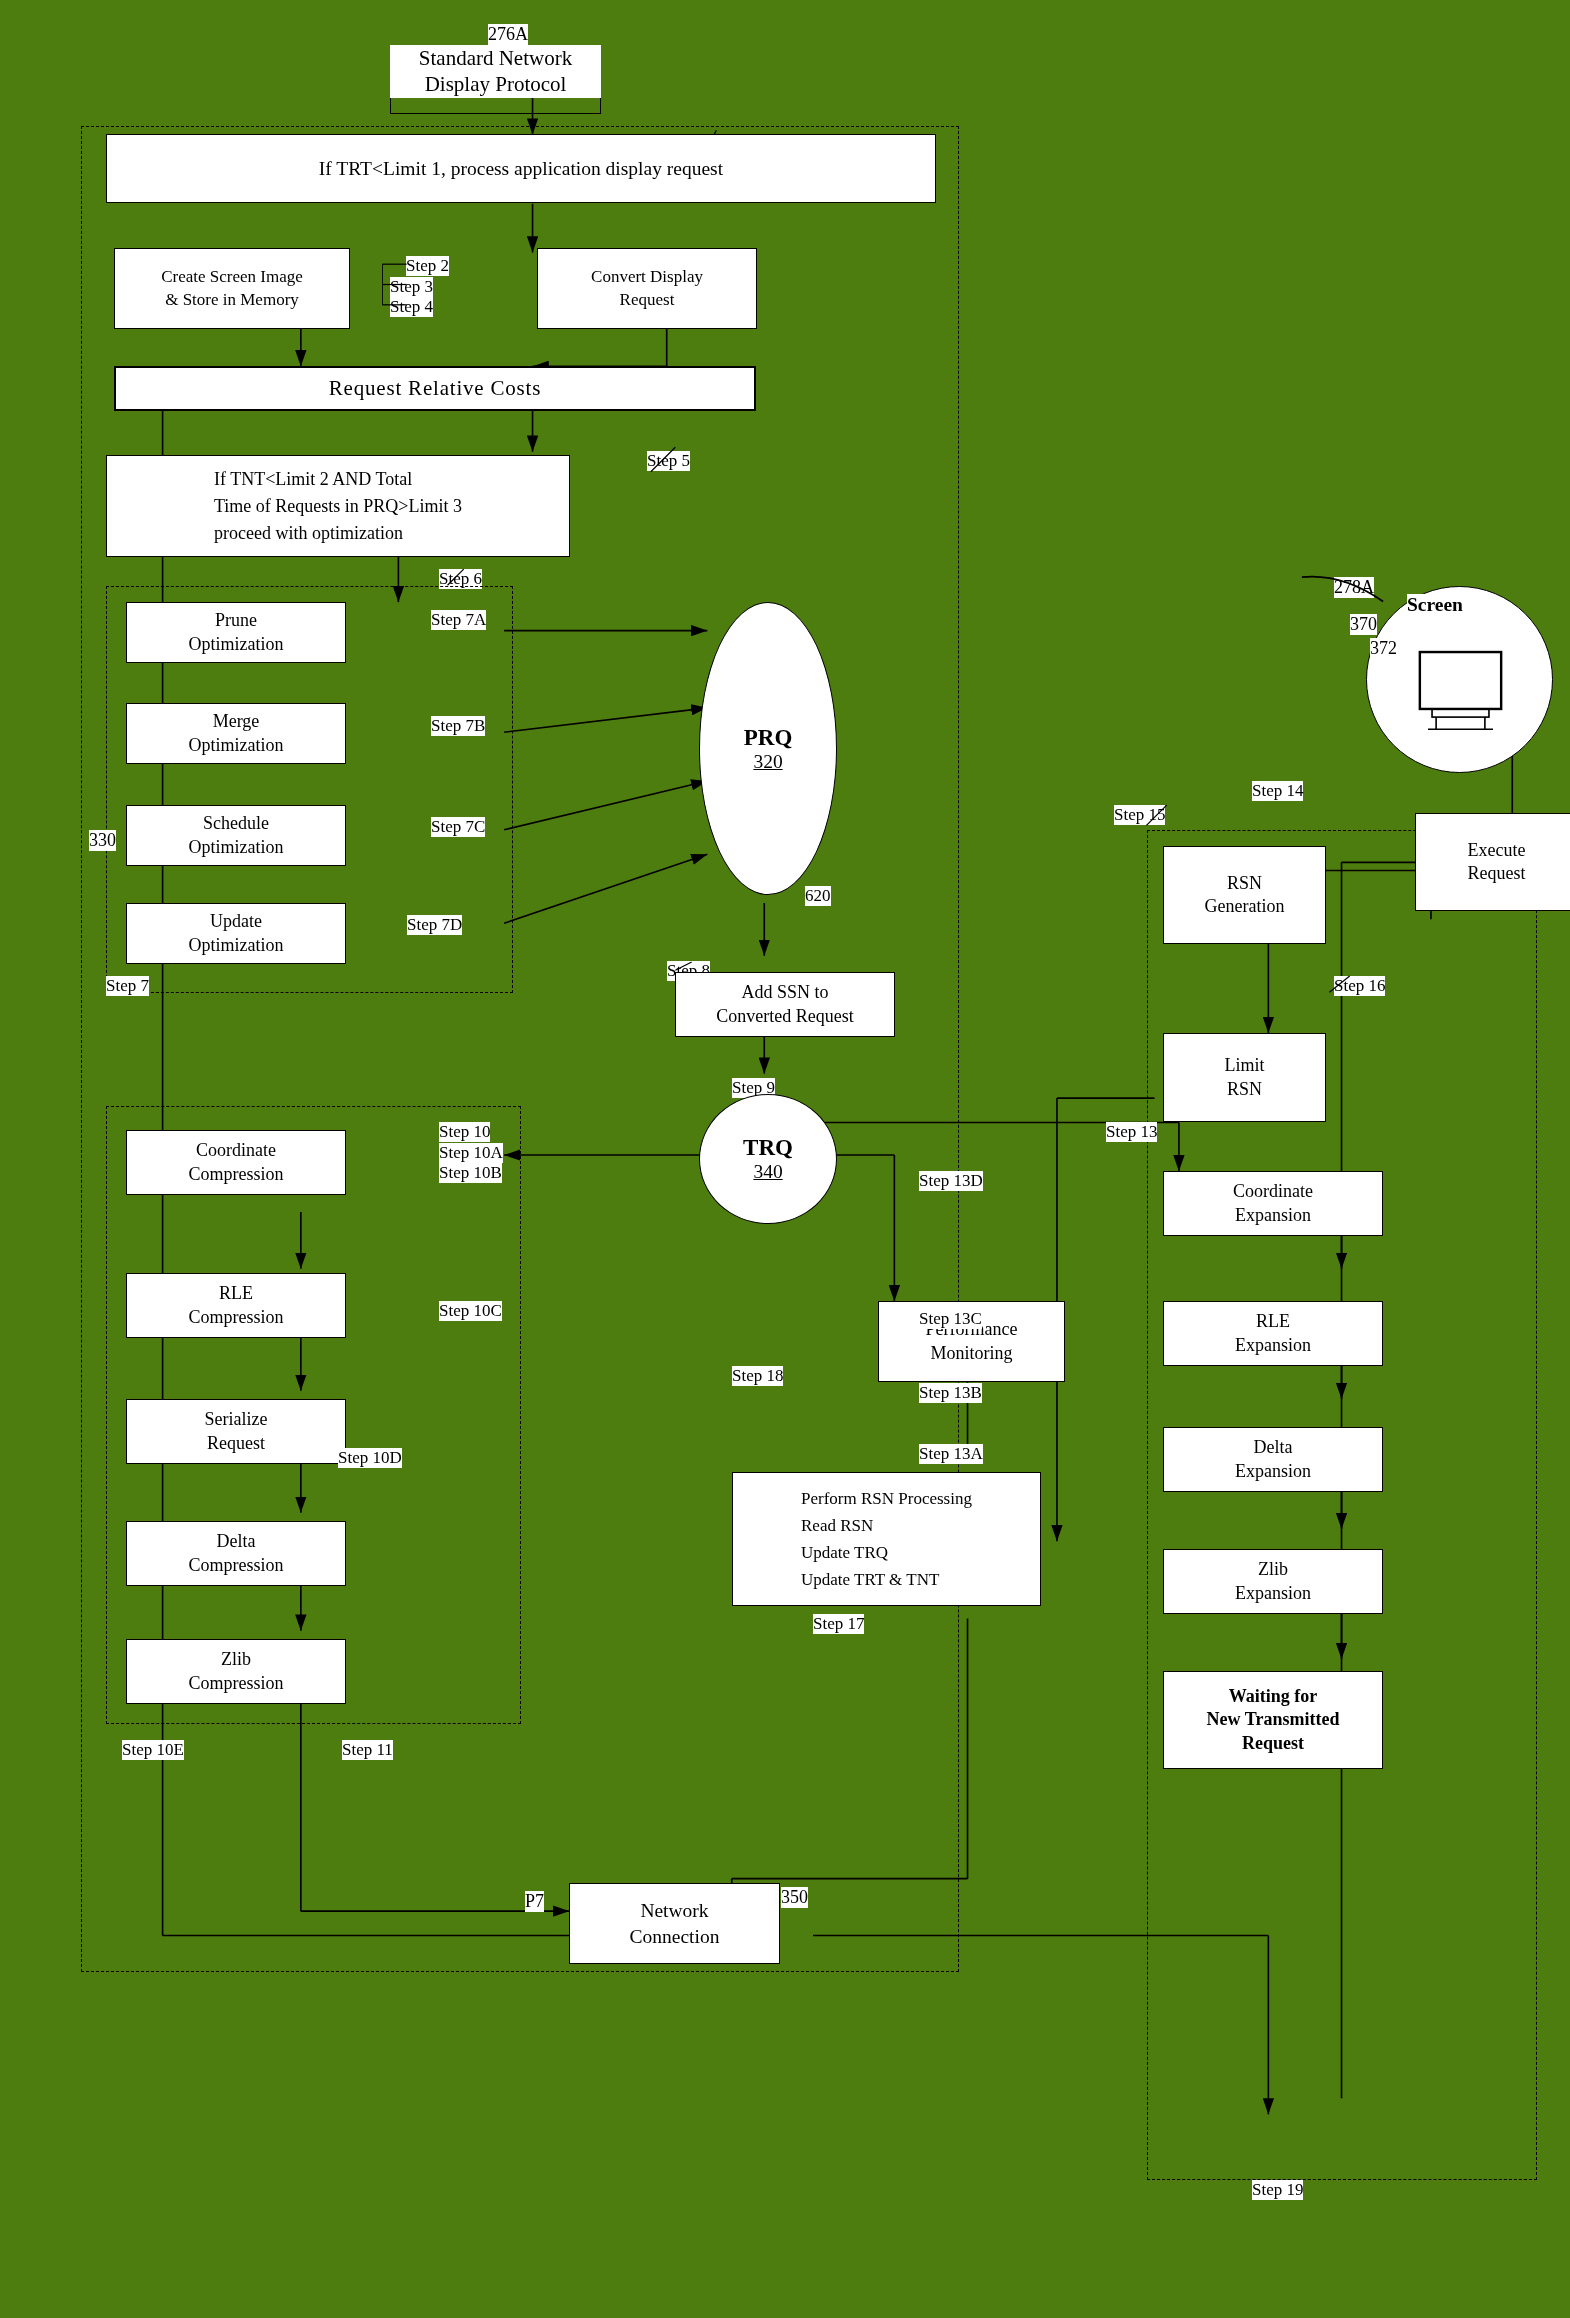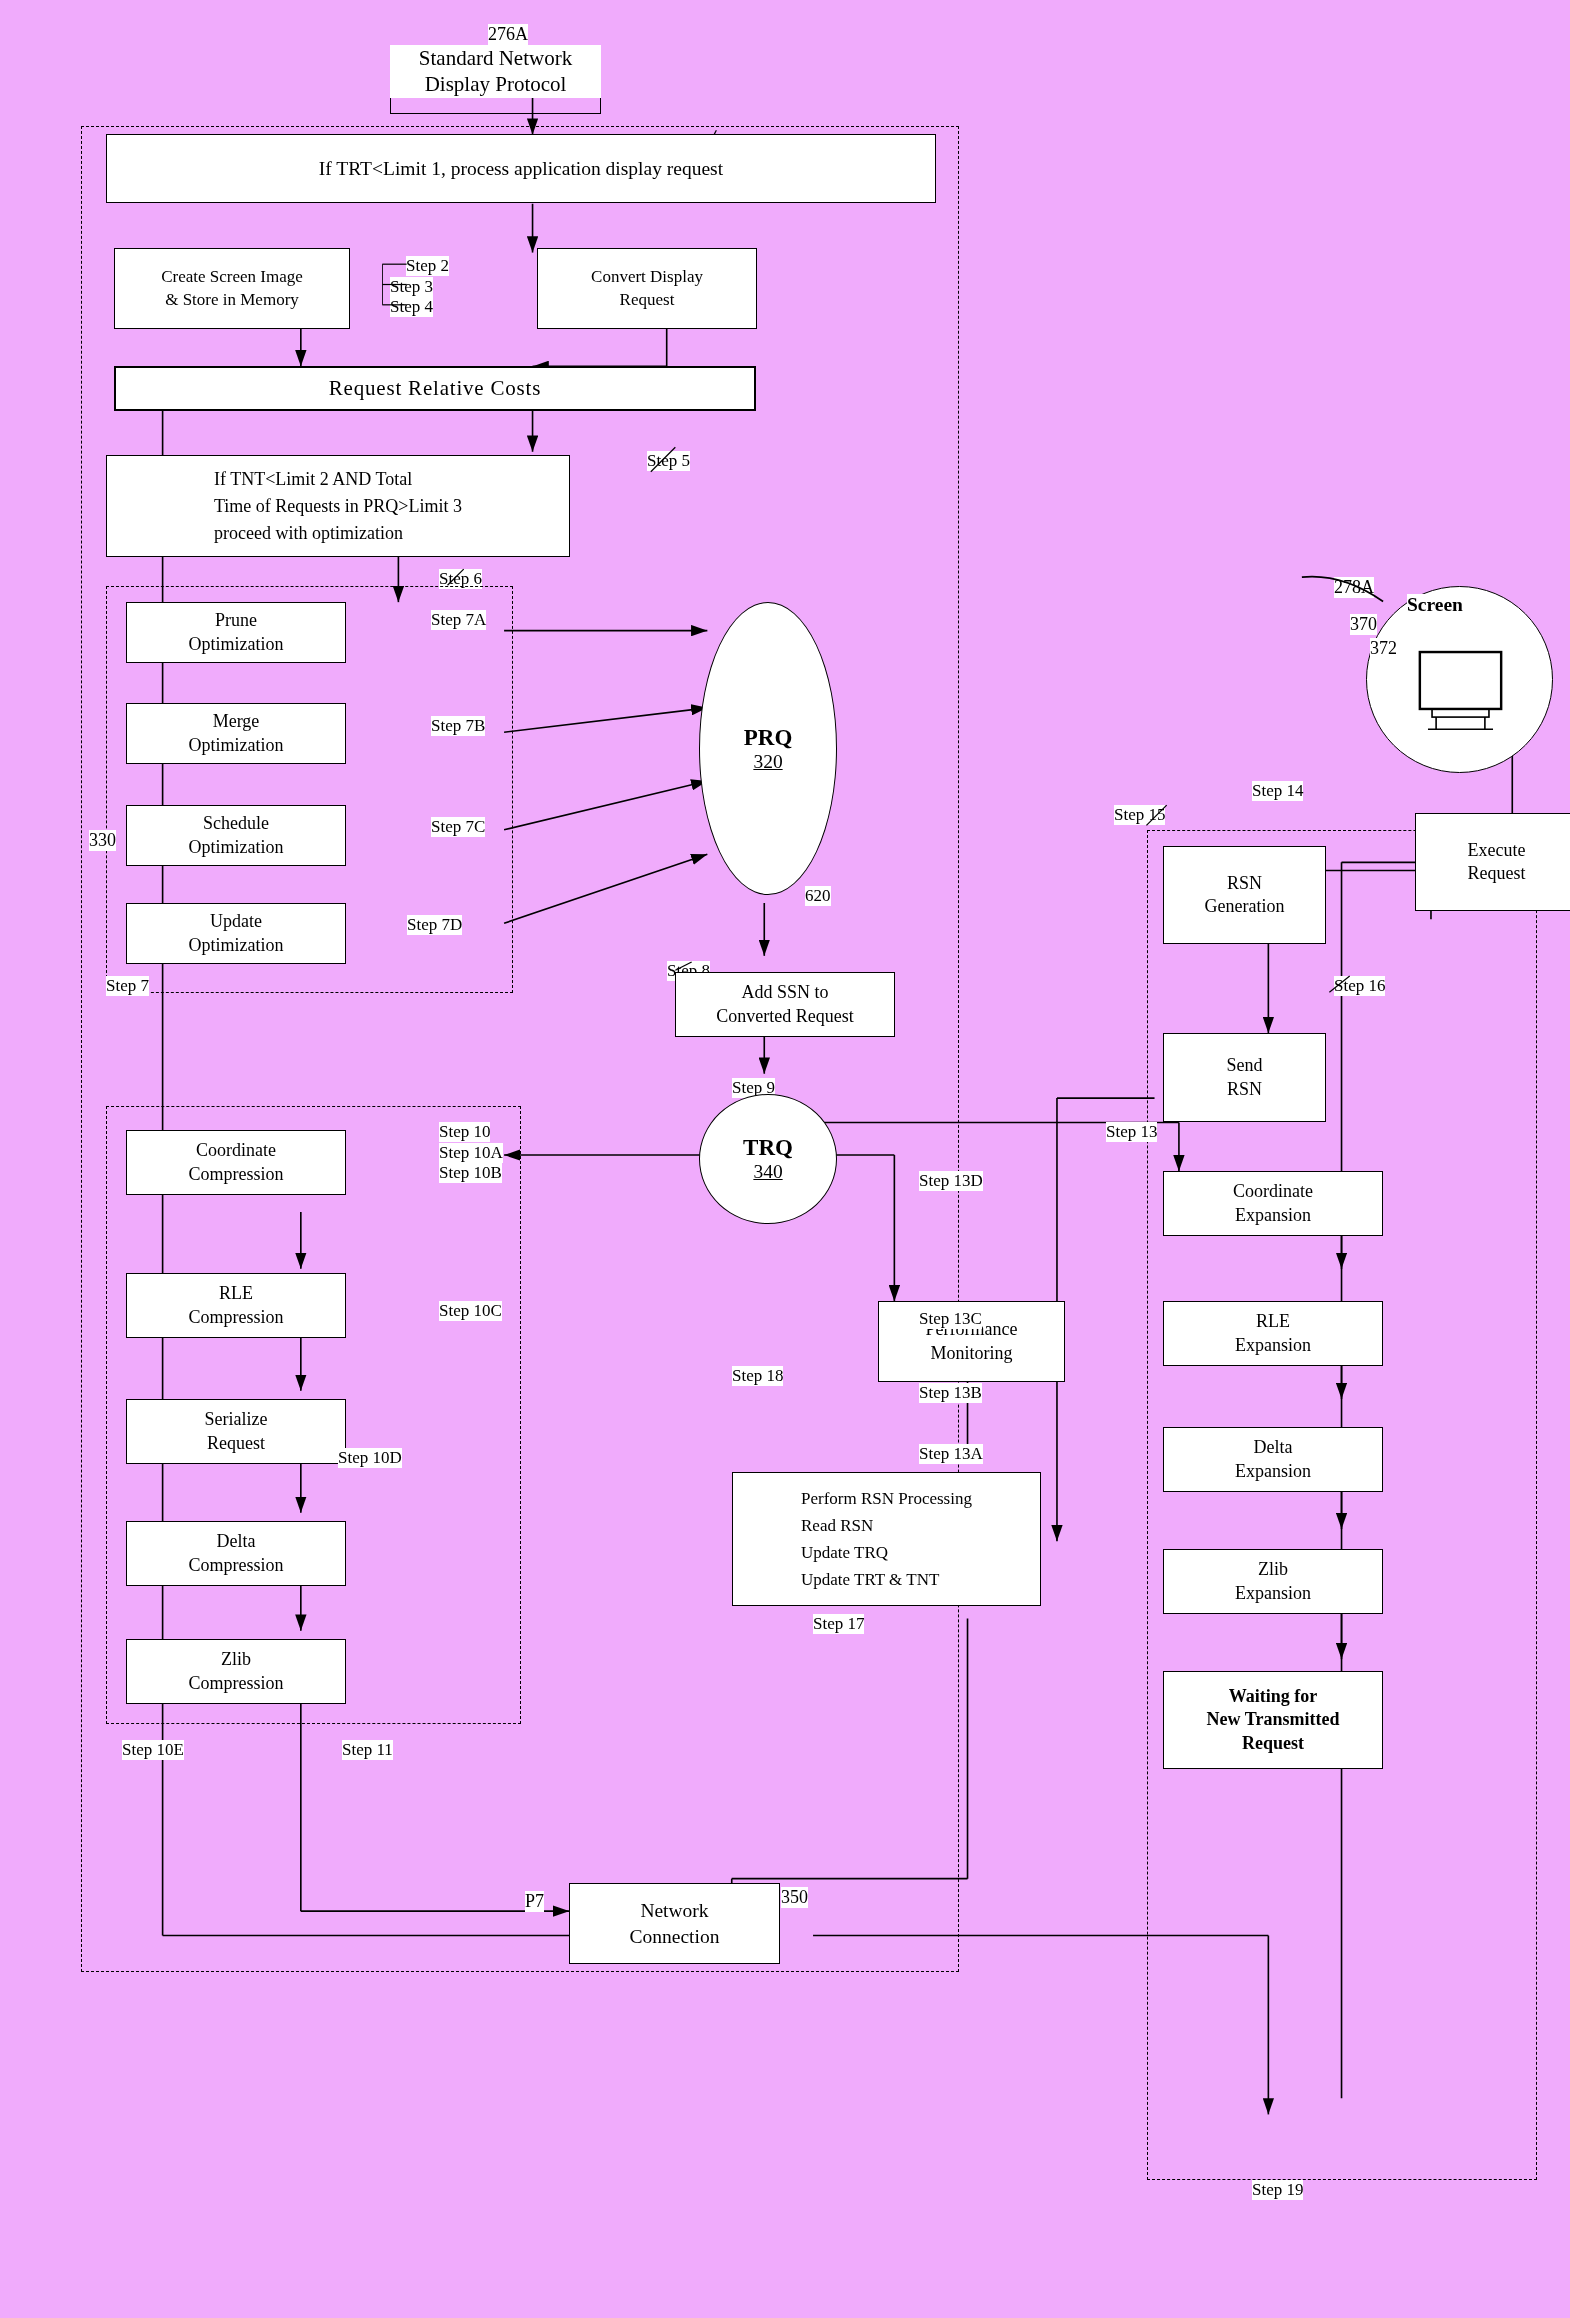--- a/index.html
+++ b/index.html
@@ -8,21 +8,21 @@
       font-family: 'Times New Roman', Times, serif;
       width: 1570px;
       min-height: 2319px;
       position: relative;
       overflow-x: hidden;
     }
     .diagram-container {
       position: relative;
       width: 1570px;
       height: 2319px;
-      background: #f0abfc;
+      background: #4d7c0f;
     }
     
     .box {
       position: absolute;
       border: 1.6px solid #000;
       background: #fff;
       text-align: center;
       display: flex;
       align-items: center;
       justify-content: center;
@@ -327,21 +327,21 @@
   <div class="label" style="left:1252px; top:781px; font-size:17px;">Step 14</div>
 
   <div class="box" style="left:1163px; top:846px; width:163px; height:98px; font-size:18px; white-space:pre-line;">RSN
 Generation</div>
 
   <div class="label" style="left:1114px; top:805px; font-size:17px;">Step 15</div>
   <svg style="position:absolute;top:801px;left:1110px;width:81px;height:28.5px;pointer-events:none;" viewBox="0 0 100 35" width="81" height="28.5">
     <line x1="70" y1="5" x2="45" y2="30" stroke="#000" stroke-width="1.5"></line>
   </svg>
 
-  <div class="box" style="left:1163px; top:1033px; width:163px; height:89px; font-size:18px; white-space:pre-line;">Send
+  <div class="box" style="left:1163px; top:1033px; width:163px; height:89px; font-size:18px; white-space:pre-line;">Limit
 RSN</div>
 
   <div class="label" style="left:1334px; top:976px; font-size:17px;">Step 16</div>
   <svg style="position:absolute;top:972px;left:1309px;width:57px;height:24.4px;pointer-events:none;" viewBox="0 0 70 30" width="57" height="24.4">
     <line x1="50" y1="5" x2="25" y2="25" stroke="#000" stroke-width="1.5"></line>
   </svg>
 
   <div class="label" style="left:1106px; top:1122px; font-size:17px;">Step 13</div>
 
   <div class="label" style="left:919px; top:1444px; font-size:17px;">Step 13A</div>

